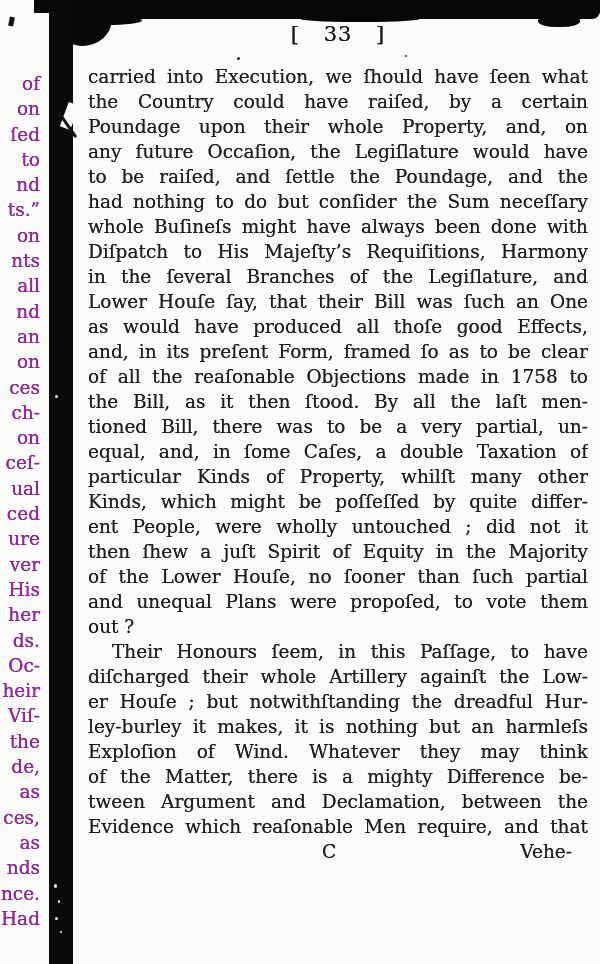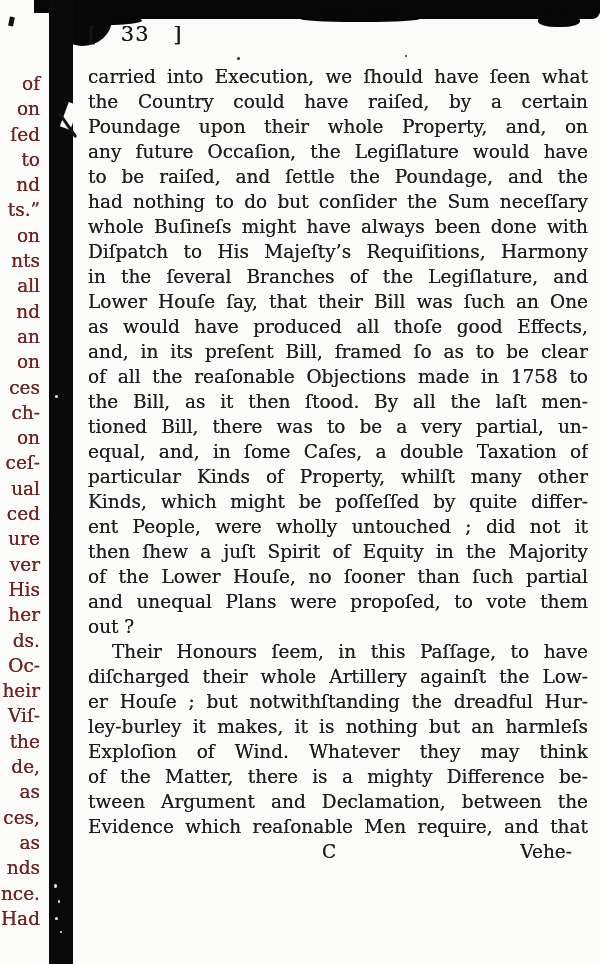--- a/index.html
+++ b/index.html
@@ -19,26 +19,26 @@
   .edge-tick{position:absolute;left:9px;top:17px;width:5px;height:9px;background:#101010;transform:rotate(12deg);}
   .gutter-bar{position:absolute;left:49px;top:0;width:24px;height:964px;background:#0a0a0a;}
   .gutter-notch{position:absolute;left:64px;top:103px;width:11px;height:26px;background:#fbfbf9;transform:rotate(20deg);}
   .scratch{position:absolute;left:66px;top:110px;width:3px;height:30px;background:#151515;border-radius:2px;transform:rotate(-35deg);}
   .bar-speck{position:absolute;background:#f4f4f0;border-radius:50%;}
   .pg-speck{position:absolute;background:#2a2a2a;border-radius:50%;}
   
   .margin-col{
     position:absolute;left:0;top:71px;width:40px;
     text-align:right;font-size:18.5px;line-height:25.3px;
-    color:#7f1d1d;text-shadow:0 0 .5px rgba(20,20,20,.85);
+    color:#a21caf;text-shadow:0 0 .5px rgba(20,20,20,.85);
   }
   
   .main{position:absolute;left:88px;top:0;width:500px;}
   .pagenum{
-    margin-top:22px;height:28px;text-align:left;
+    margin-top:22px;height:28px;text-align:center;
     font-size:21px;word-spacing:16px;letter-spacing:1px;
     color:#161616;text-shadow:0 0 .5px rgba(20,20,20,.85);
   }
   .body-text{
     margin-top:14px;font-size:18.5px;line-height:25px;
     text-shadow:0 0 .5px rgba(25,25,25,.8);
   }
   .line{text-align:justify;text-align-last:justify;height:25px;overflow:hidden;}
   .line.plain{text-align-last:left;}
   .sigrow{position:relative;height:25px;margin-top:2px;font-size:18.5px;
@@ -114,21 +114,21 @@
         <div class="line">the Country could have raiſed, by a certain</div>
         <div class="line">Poundage upon their whole Property, and, on</div>
         <div class="line">any future Occaſion, the Legiſlature would have</div>
         <div class="line">to be raiſed, and ſettle the Poundage, and the</div>
         <div class="line">had nothing to do but conſider the Sum neceſſary</div>
         <div class="line">whole Buſineſs might have always been done with</div>
         <div class="line">Diſpatch to His Majeſty’s Requiſitions, Harmony</div>
         <div class="line">in the ſeveral Branches of the Legiſlature, and</div>
         <div class="line">Lower Houſe ſay, that their Bill was ſuch an One</div>
         <div class="line">as would have produced all thoſe good Effects,</div>
-        <div class="line">and, in its preſent Bill, framed ſo as to be clear</div>
+        <div class="line">and, in its preſent Form, framed ſo as to be clear</div>
         <div class="line">of all the reaſonable Objections made in 1758 to</div>
         <div class="line">the Bill, as it then ſtood.  By all the laſt men-</div>
         <div class="line">tioned Bill, there was to be a very partial, un-</div>
         <div class="line">equal, and, in ſome Caſes, a double Taxation of</div>
         <div class="line">particular Kinds of Property, whilſt many other</div>
         <div class="line">Kinds, which might be poſſeſſed by quite differ-</div>
         <div class="line">ent People, were wholly untouched ; did not it</div>
         <div class="line">then ſhew a juſt Spirit of Equity in the Majority</div>
         <div class="line">of the Lower Houſe, no ſooner than ſuch partial</div>
         <div class="line">and unequal Plans were propoſed, to vote them</div>

